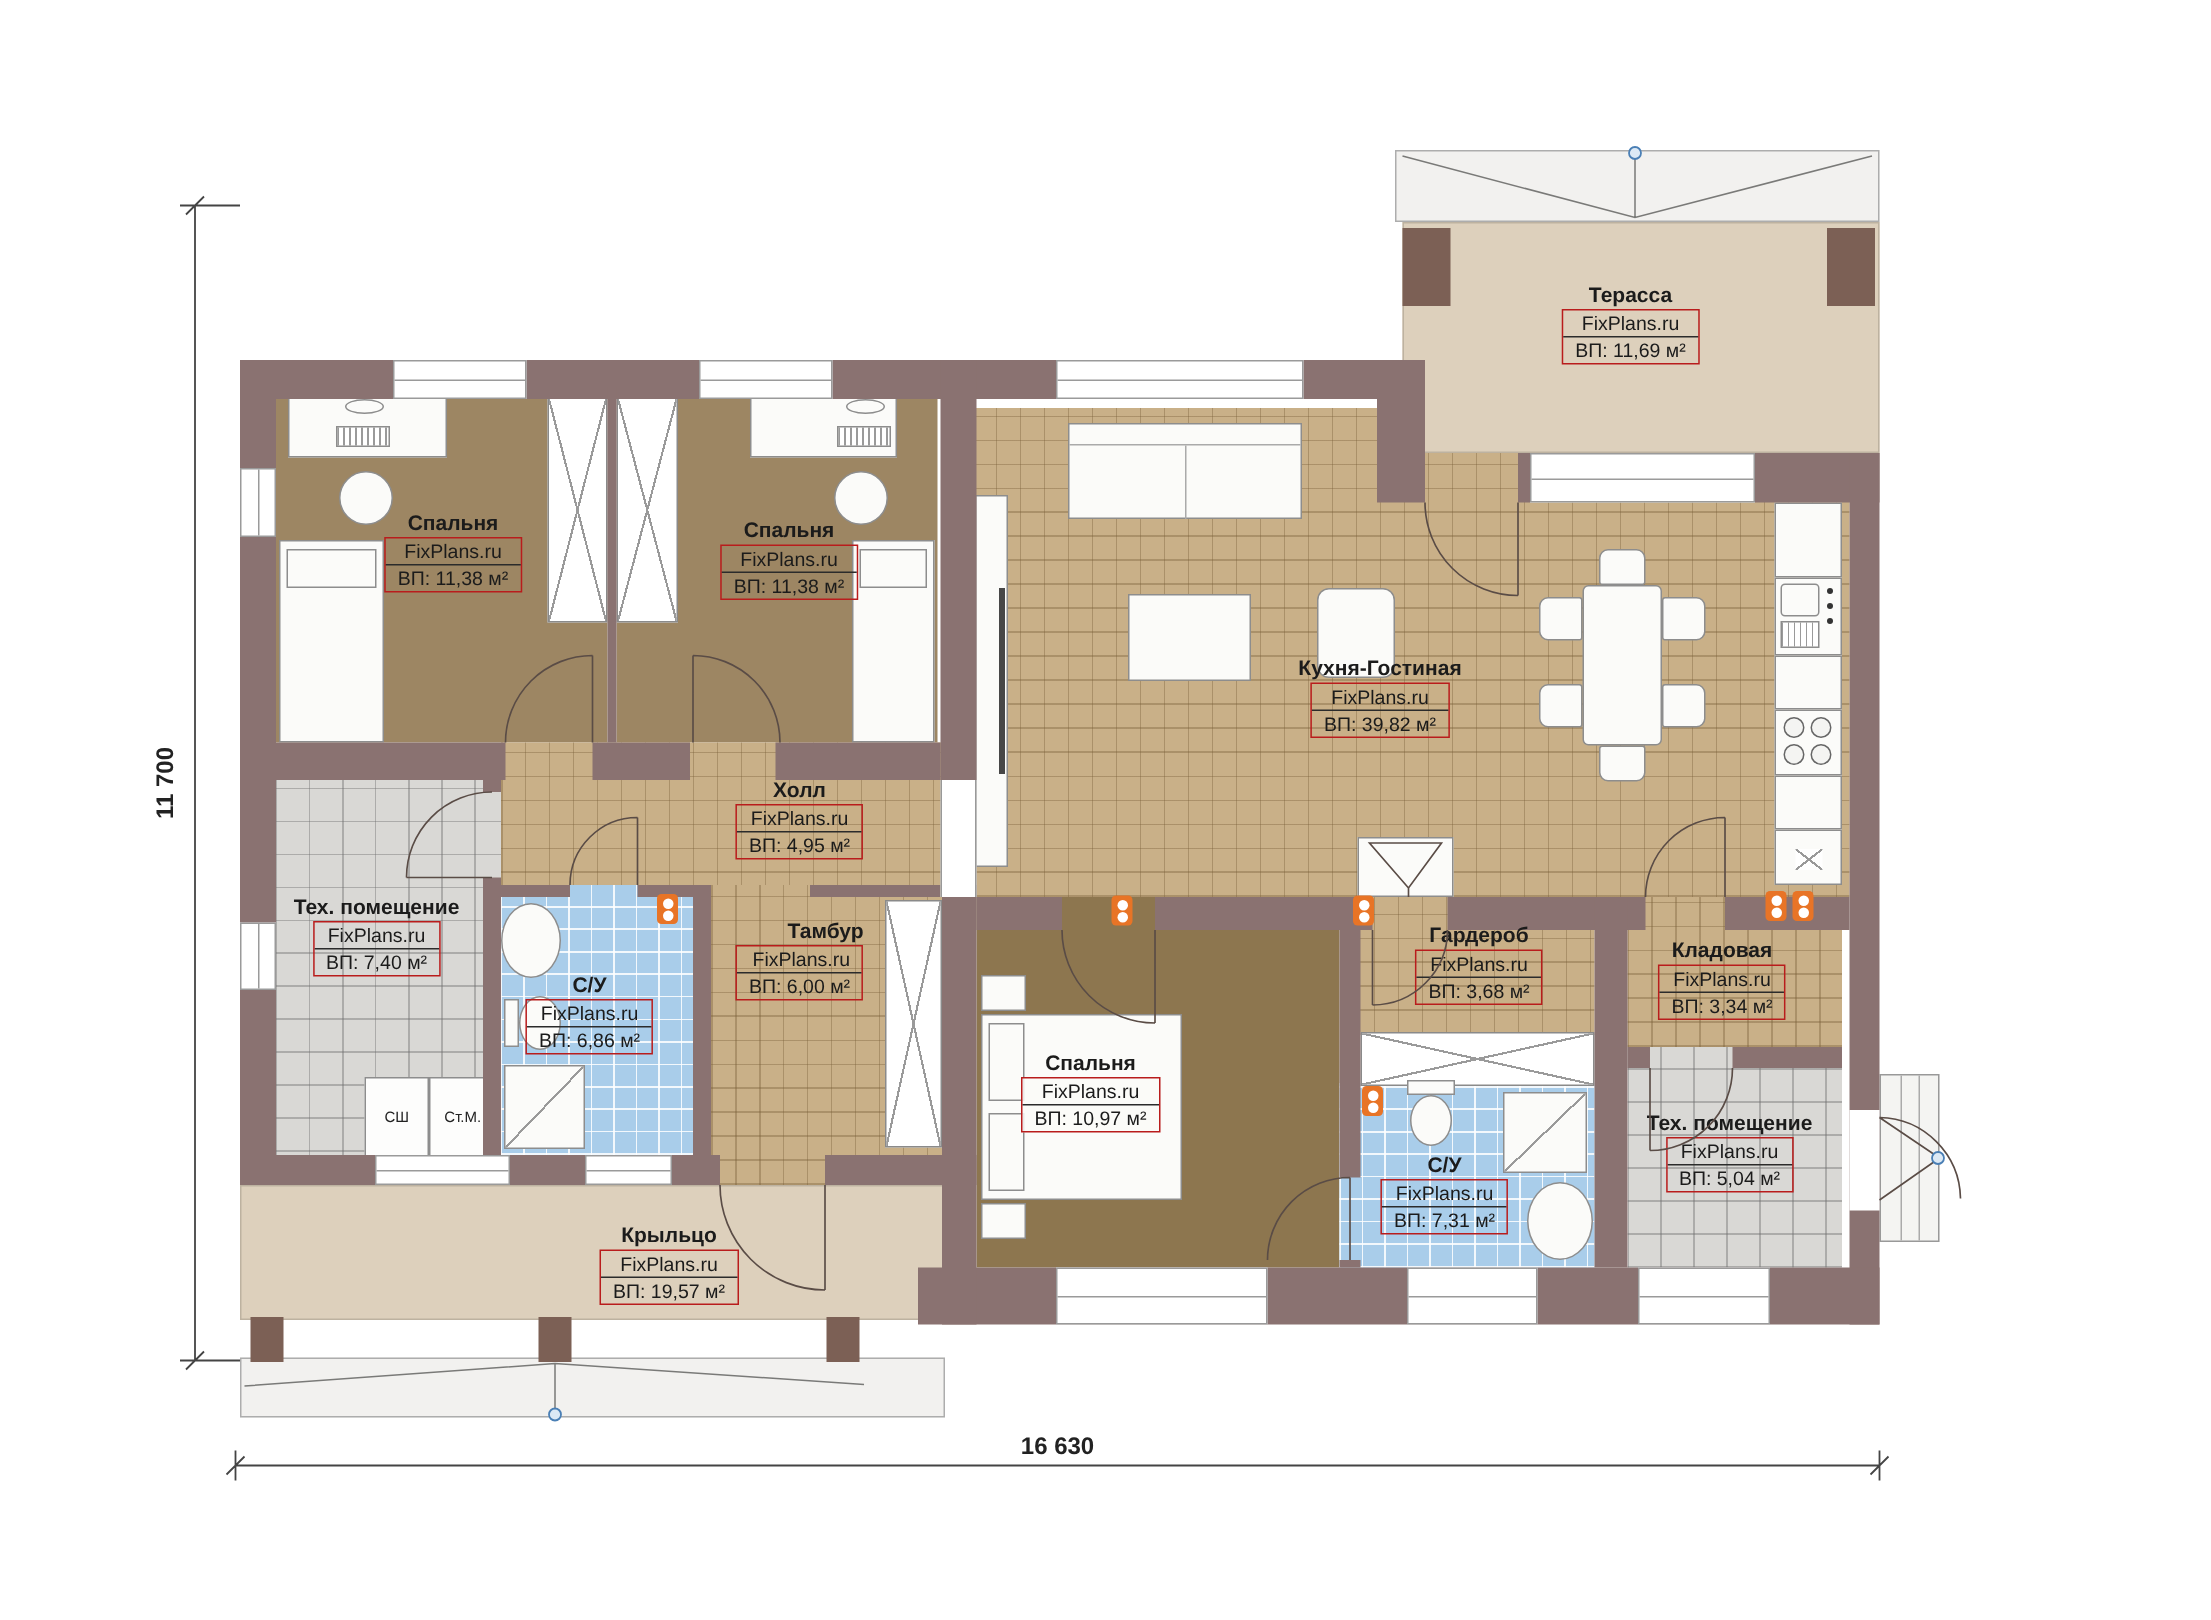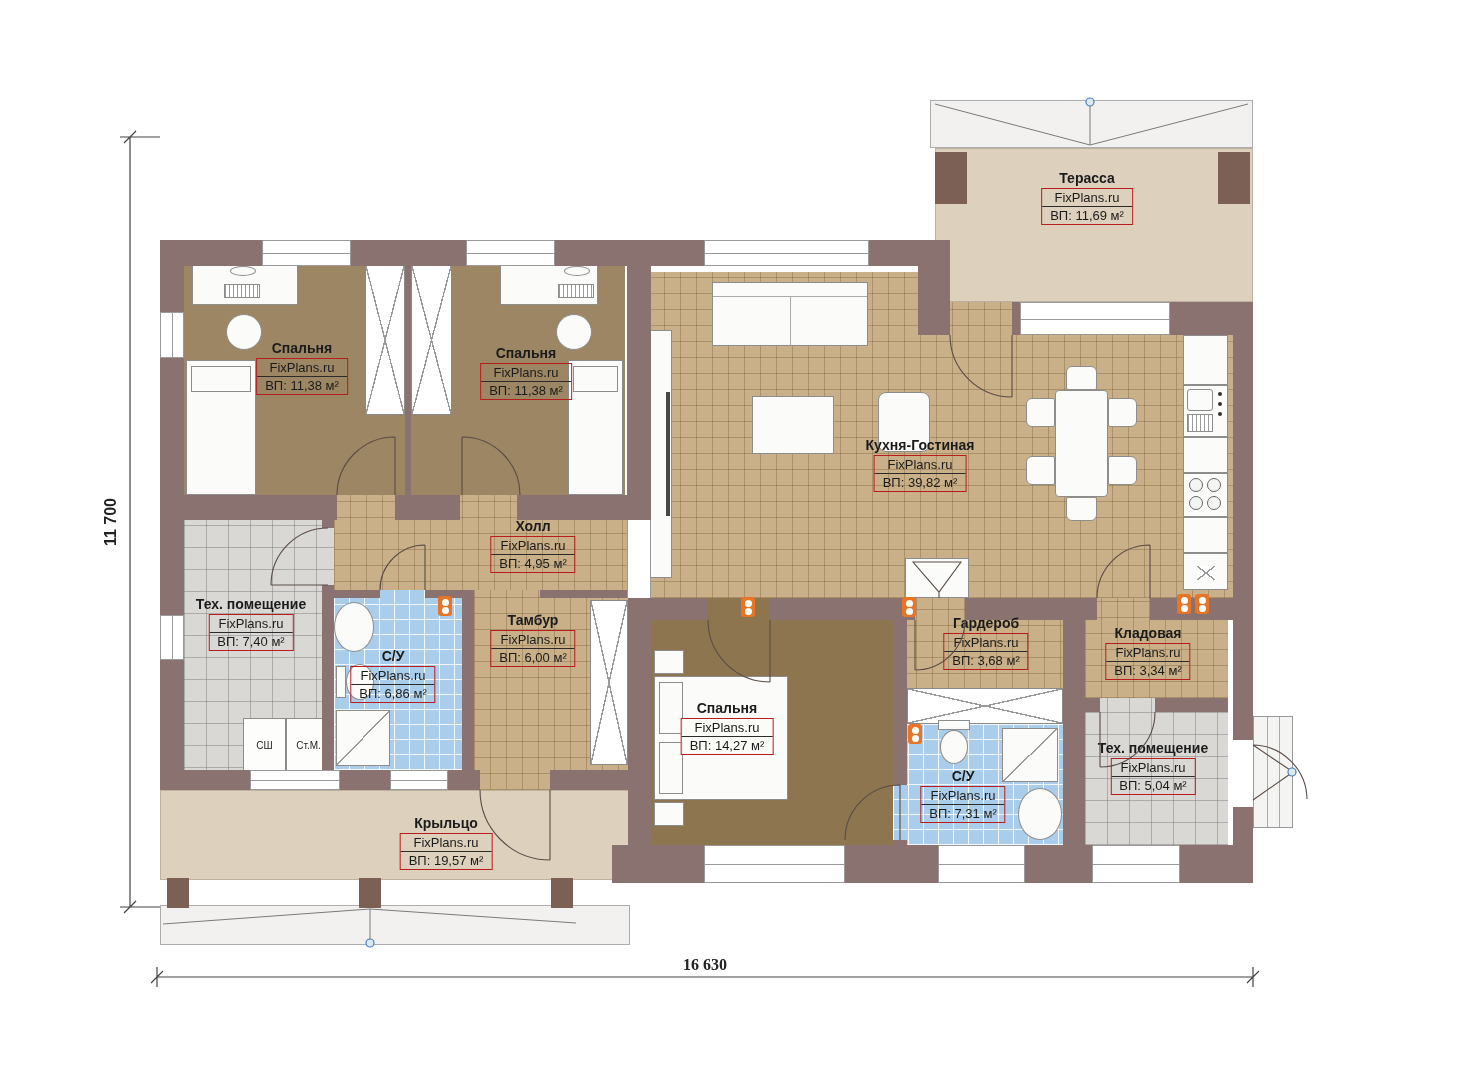--- a/index.html
+++ b/index.html
@@ -213,21 +213,21 @@
   <div class="pillar" style="left:359px;top:878px;width:22px;height:30px;"></div>
   <div class="pillar" style="left:551px;top:878px;width:22px;height:30px;"></div>
 
   <div class="ht" style="left:438px;top:596px;"></div>
   <div class="ht" style="left:741px;top:597px;"></div>
   <div class="ht" style="left:902px;top:597px;"></div>
   <div class="ht" style="left:1177px;top:594px;"></div>
   <div class="ht" style="left:1195px;top:594px;"></div>
   <div class="ht" style="left:908px;top:724px;"></div>
 
-  <div class="lbl" style="left:1087px;top:170px;">
+  <div class="lbl" style="left:1087px;top:188px;">
     <div class="nm">Терасса</div>
     <div class="bx">
       <div class="wm">FixPlans.ru</div>
       <div class="ar">ВП: 11,69 м²</div>
     </div>
   </div>
   <div class="lbl" style="left:302px;top:340px;">
     <div class="nm">Спальня</div>
     <div class="bx">
       <div class="wm">FixPlans.ru</div>
@@ -262,32 +262,32 @@
       <div class="ar">ВП: 7,40 м²</div>
     </div>
   </div>
   <div class="lbl" style="left:393px;top:648px;">
     <div class="nm">С/У</div>
     <div class="bx">
       <div class="wm">FixPlans.ru</div>
       <div class="ar">ВП: 6,86 м²</div>
     </div>
   </div>
-  <div class="lbl" style="left:533px;top:612px;">
+  <div class="lbl" style="left:533px;top:612px;text-align:right;">
     <div class="nm">Тамбур</div>
     <div class="bx">
       <div class="wm">FixPlans.ru</div>
       <div class="ar">ВП: 6,00 м²</div>
     </div>
   </div>
   <div class="lbl" style="left:727px;top:700px;">
     <div class="nm">Спальня</div>
     <div class="bx" style="background:rgba(250,250,248,.85);">
       <div class="wm">FixPlans.ru</div>
-      <div class="ar">ВП: 14,27 м²</div>
+      <div class="ar">ВП: 10,97 м²</div>
     </div>
   </div>
   <div class="lbl" style="left:986px;top:615px;">
     <div class="nm">Гардероб</div>
     <div class="bx">
       <div class="wm">FixPlans.ru</div>
       <div class="ar">ВП: 3,68 м²</div>
     </div>
   </div>
   <div class="lbl" style="left:1148px;top:625px;">
@@ -344,15 +344,15 @@
       <circle cx="370" cy="943" r="4"></circle>
       <circle cx="1292" cy="772" r="4"></circle>
     </g>
     <g stroke="#444" stroke-width="1.2" fill="none">
       <path d="M130,137 L130,907 M120,137 L160,137 M120,907 L160,907 M124,143 L136,131 M124,913 L136,901"></path>
       <path d="M157,977 L1253,977 M157,967 L157,987 M1253,967 L1253,987 M151,983 L163,971 M1247,983 L1259,971"></path>
     </g>
   </svg>
 
   <div class="dim" style="left:111px;top:522px;transform:translate(-50%,-50%) rotate(-90deg);">11 700</div>
-  <div class="dim" style="left:705px;top:956px;transform:translateX(-50%);font-family:Liberation Serif, serif;">16 630</div>
+  <div class="dim" style="left:705px;top:956px;transform:translateX(-50%);">16 630</div>
 
 </div>
 
 </body></html>

